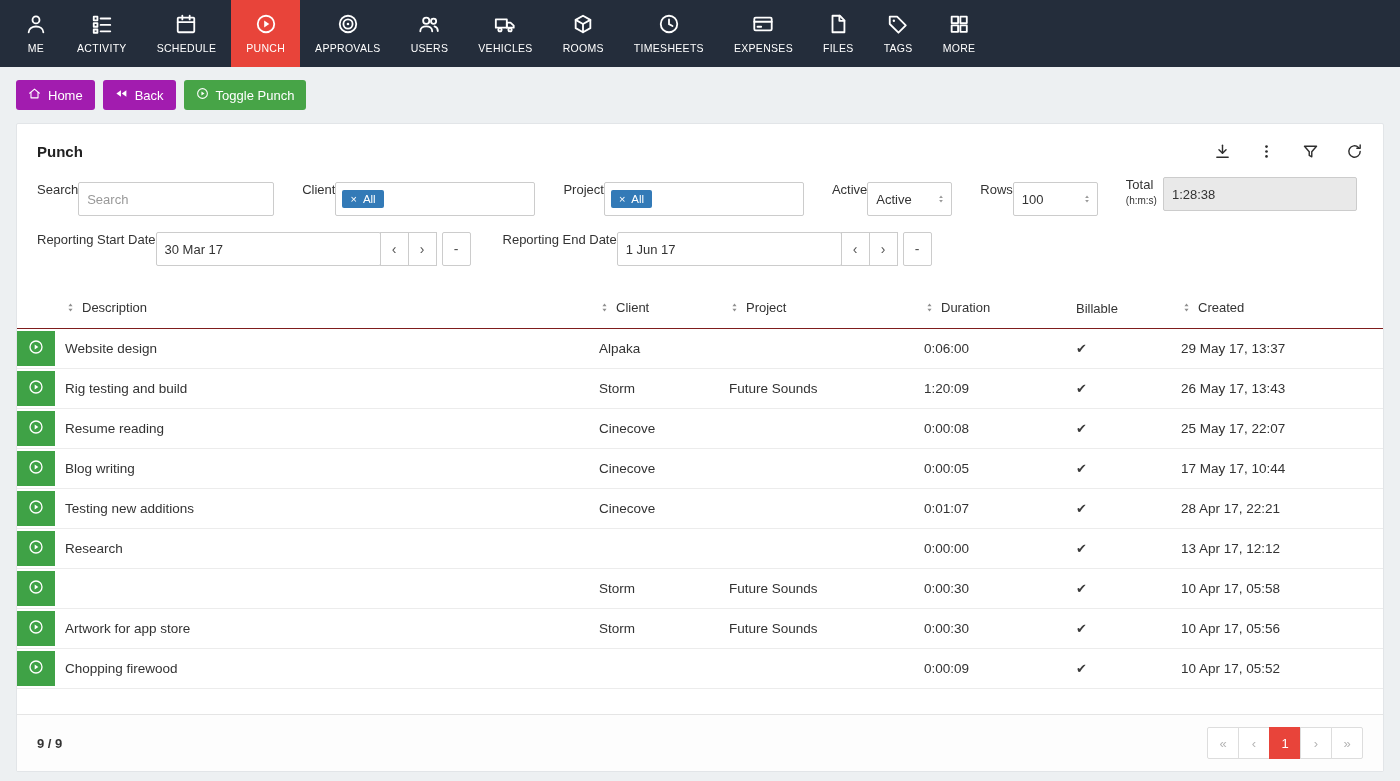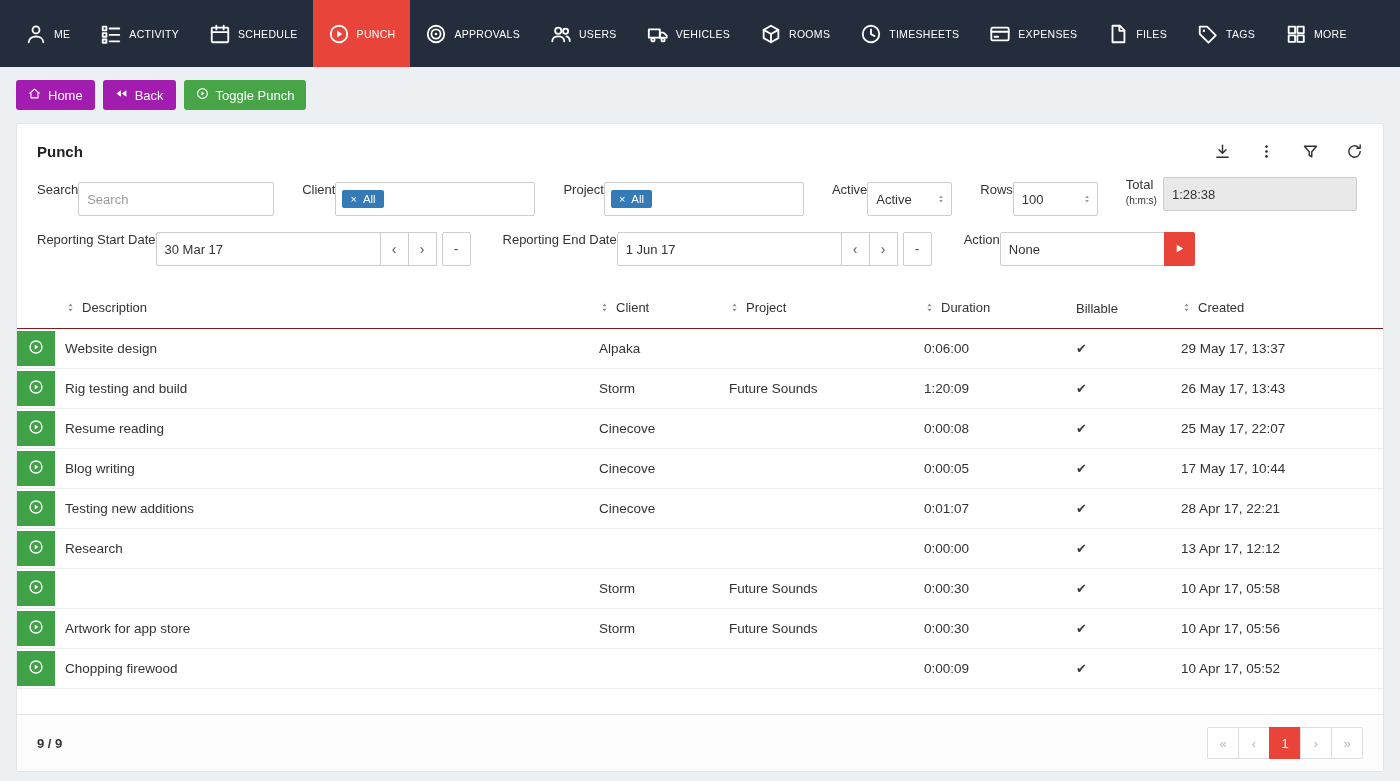--- a/index.html
+++ b/index.html
@@ -10,21 +10,21 @@
     color: #333;
     overflow: hidden;
     display: flex; flex-direction: column;
   }
   
   .topnav {
     background: #242d3b; height: 67px; flex: 0 0 67px;
     display: flex; align-items: stretch; padding-left: 10px;
   }
   .nav-item {
-    display: flex; align-items: center; justify-content: center;
+    display: flex; flex-direction: column; align-items: center; justify-content: center;
     gap: 7px; padding: 0 15px; color: #fff; cursor: pointer;
   }
   .nav-item.active { background: #e8443a; }
   .nav-icon svg { width: 22px; height: 22px; display: block; }
   .nav-label { font-size: 10.5px; letter-spacing: .3px; }
   
   .toolbar { padding: 13px 16px; display: flex; gap: 8px; flex: 0 0 auto; }
   .btn {
     border: none; border-radius: 3px; color: #fff; font-size: 13px;
     padding: 0 12px; height: 30px; display: inline-flex; align-items: center; gap: 7px; cursor: pointer;
@@ -377,33 +377,20 @@
           <button class="mini-btn gap">-</button>
         </div>
       </div>
       <div class="filter" style="margin-right:32px">
         <span class="filter-label">Reporting End Date</span>
         <div class="date-group">
           <input class="control w-date" type="text" value="1 Jun 17" style="">
           <button class="mini-btn">‹</button>
           <button class="mini-btn">›</button>
           <button class="mini-btn gap">-</button>
-        </div>
-      </div>
-      <div class="filter">
-        <span class="filter-label">Action</span>
-        <div class="action-group">
-          <div class="control w-action">
-            <span>None</span>
-          </div>
-          <button class="action-btn">
-            <span><svg viewBox="0 0 24 24" fill="currentColor">
-                  <path d="M6 4l14 8-14 8z"></path>
-                </svg></span>
-          </button>
         </div>
       </div>
     </div>
   </div>
 
   <div class="table-wrap">
     <table>
       <thead>
         <tr id="table-header-row">
             <th class="col-icon"></th>

